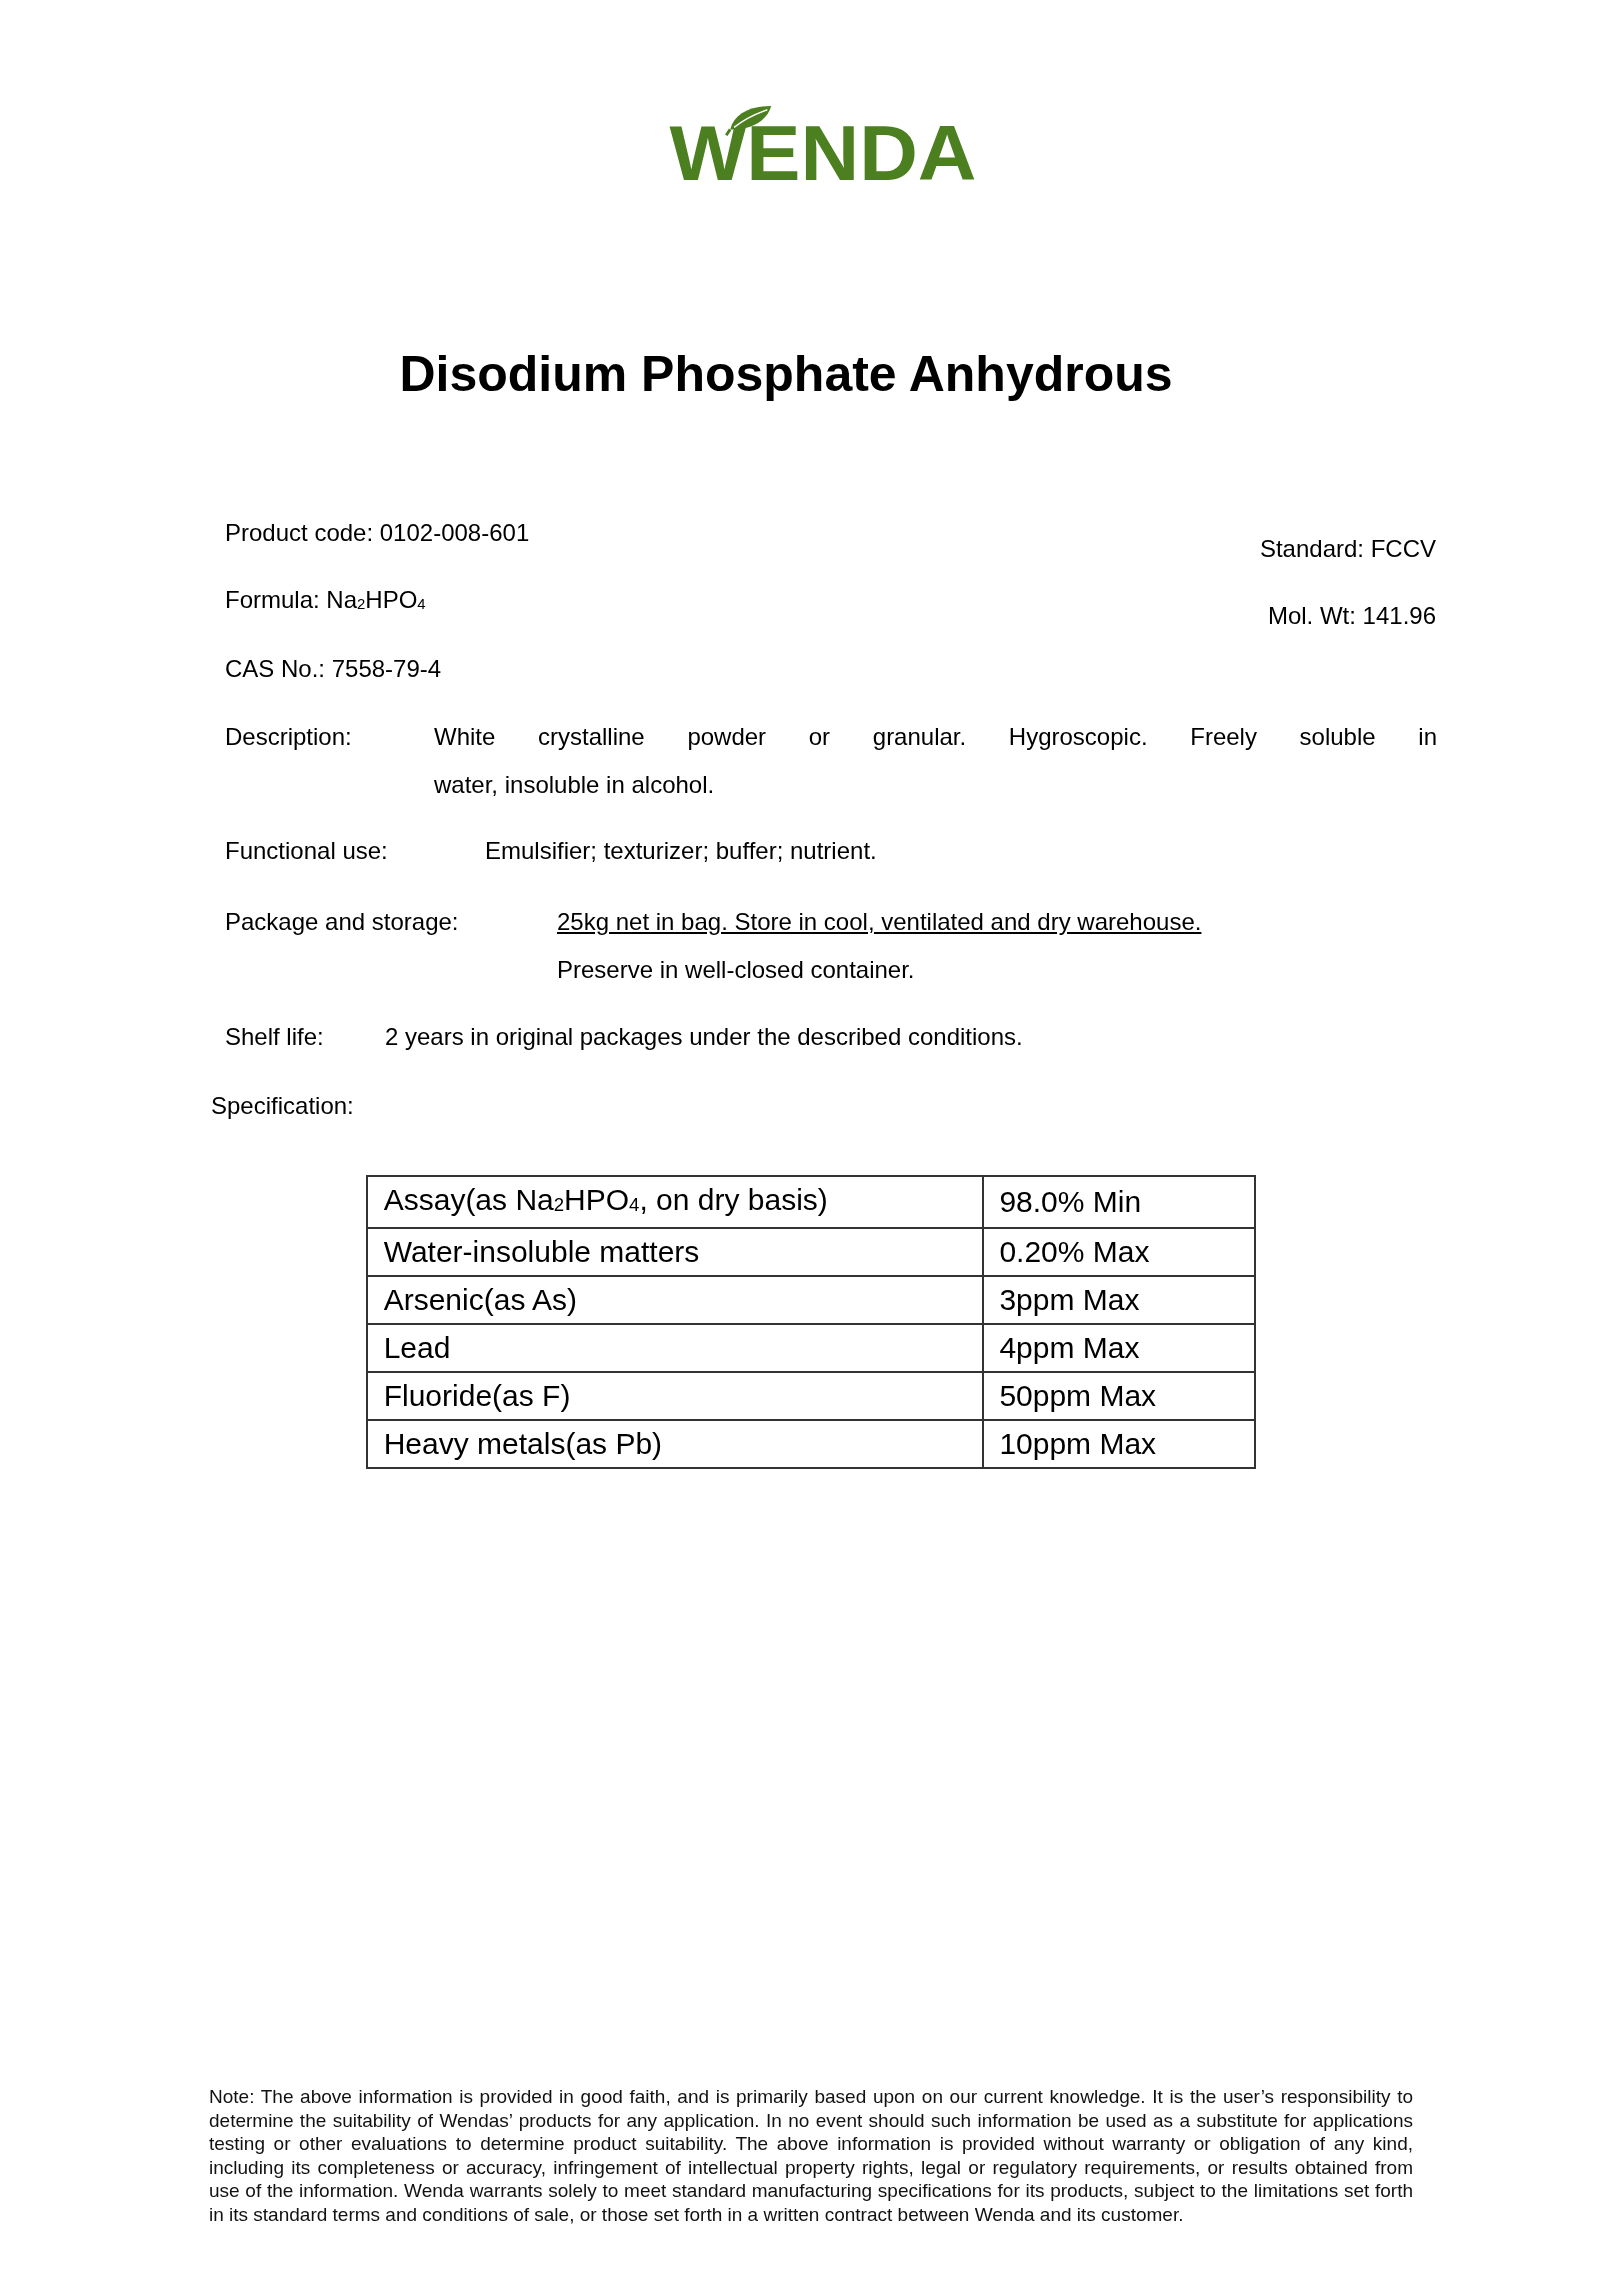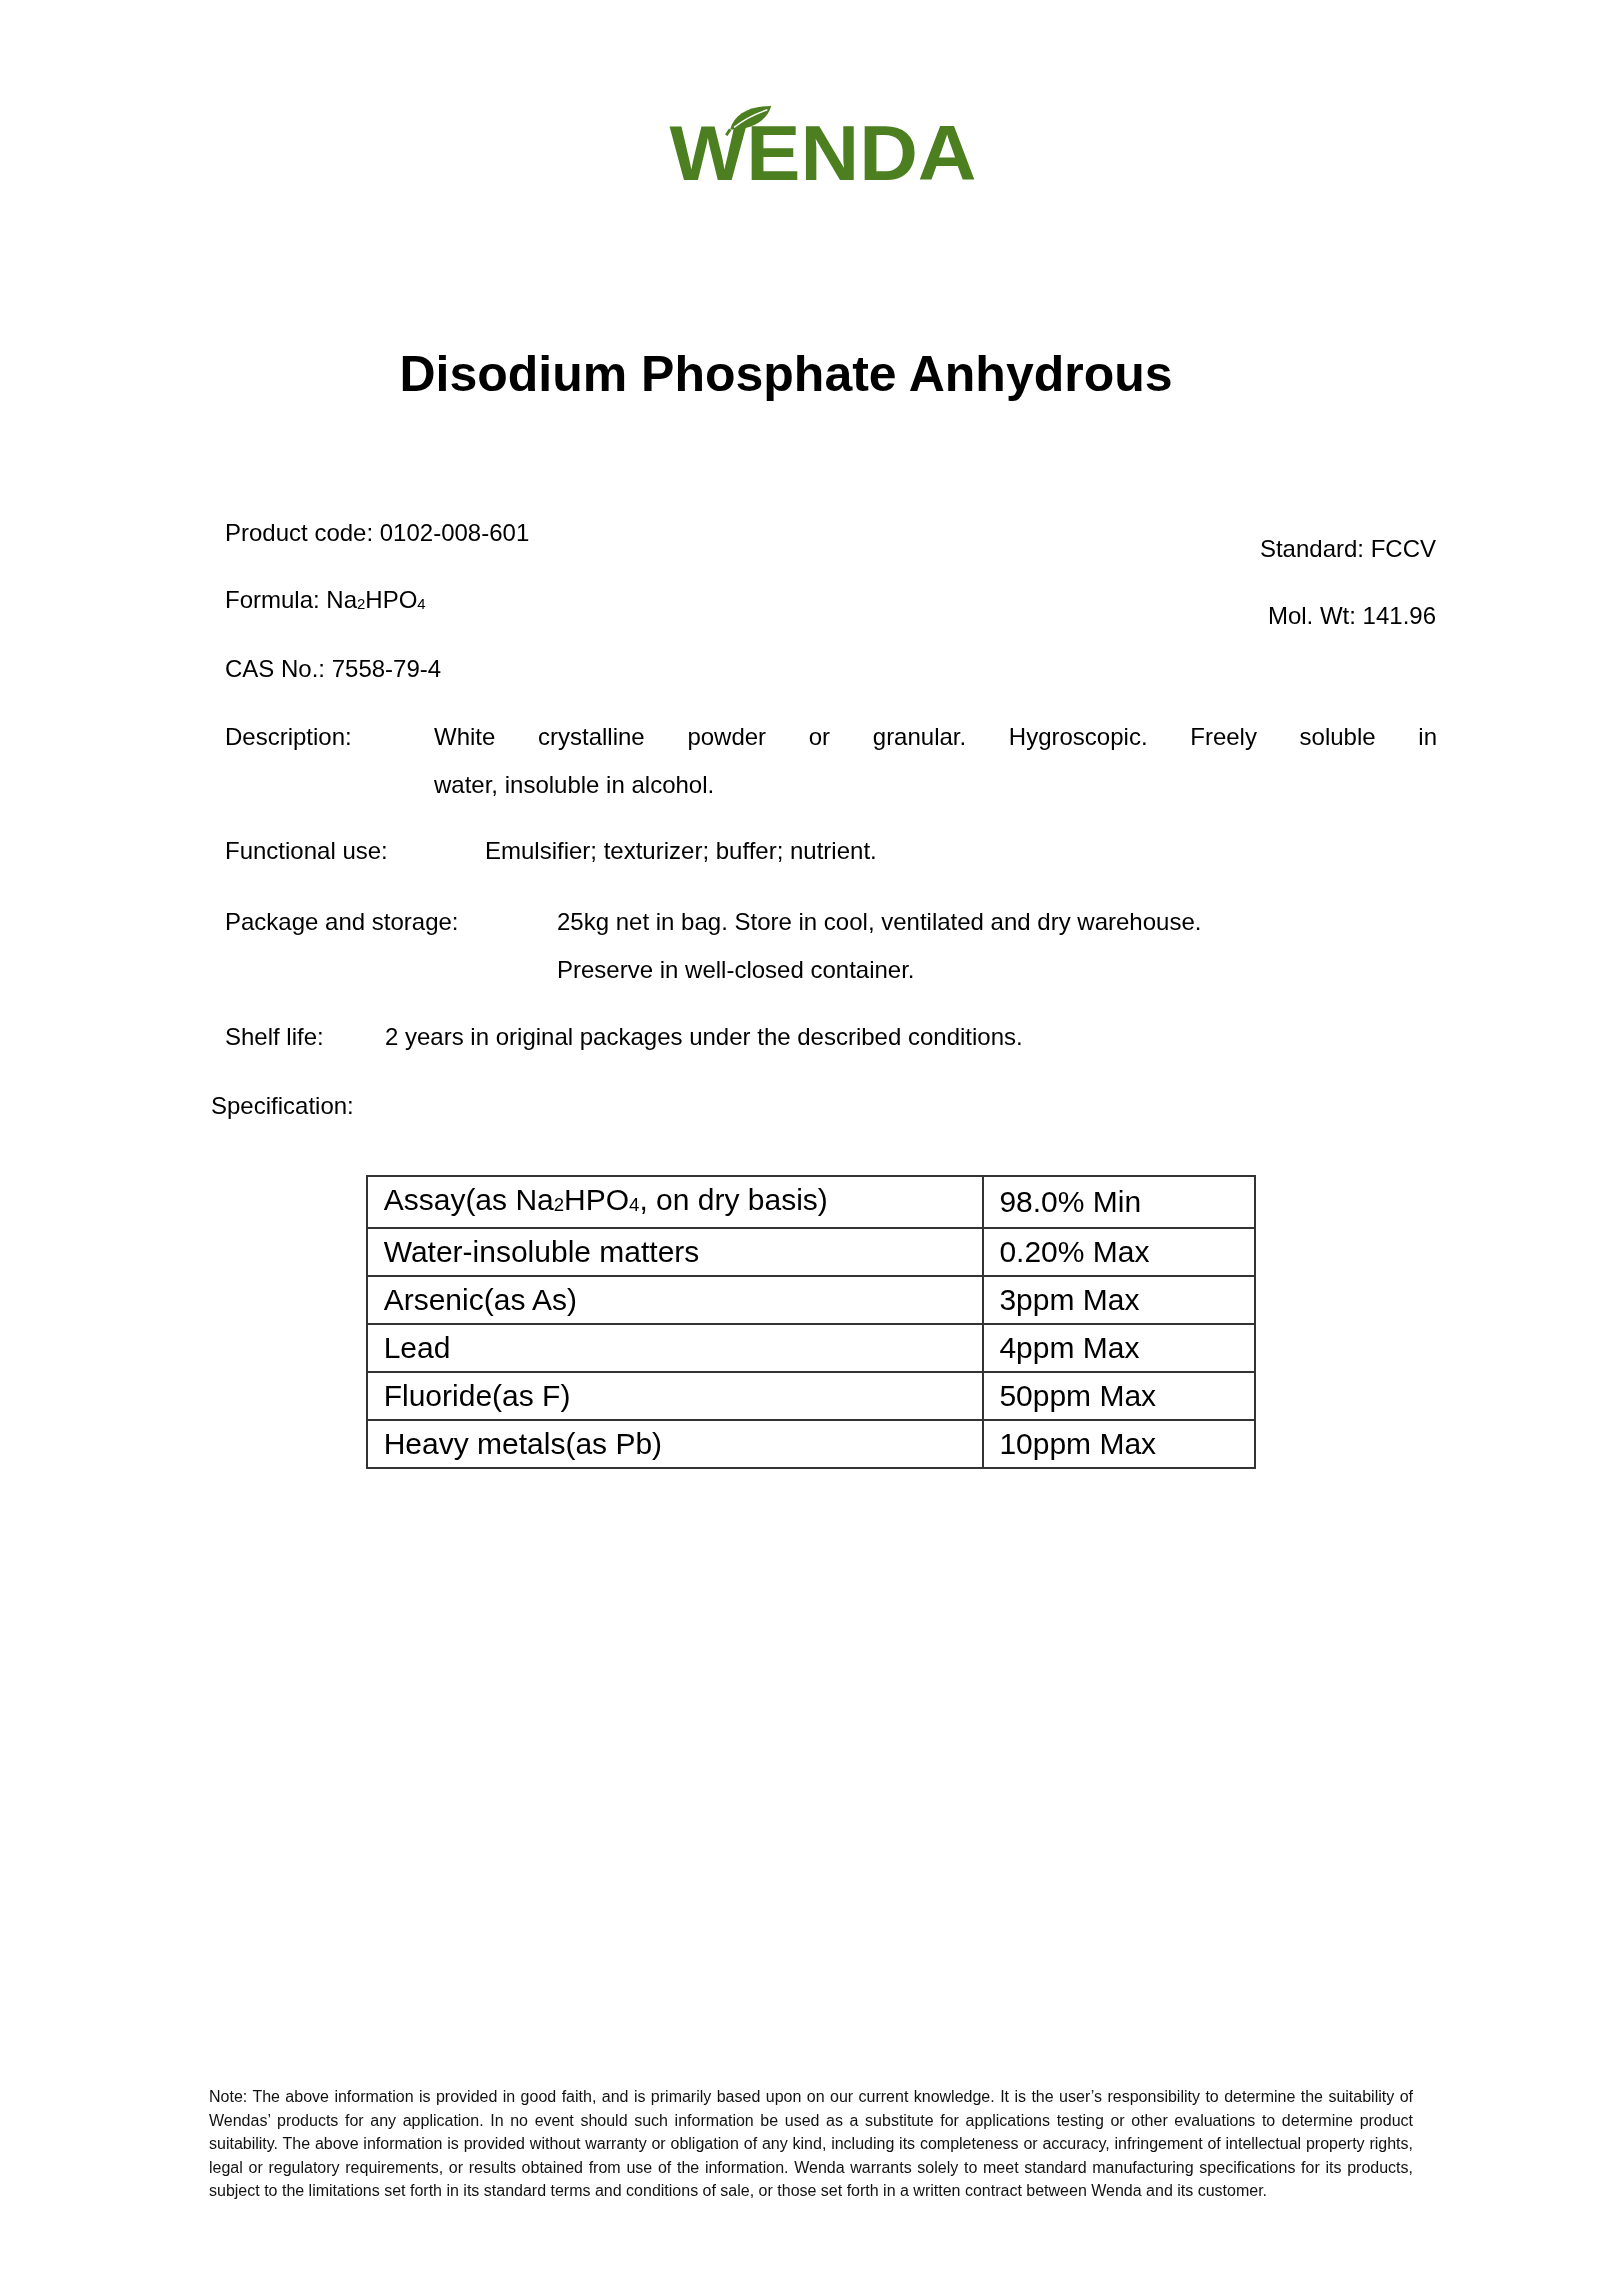--- a/index.html
+++ b/index.html
@@ -17,21 +17,21 @@
 
   .right { text-align: right; margin-top: 16px; }
 
   table.spec { position: absolute; left: 366px; top: 1175px; width: 890px;
                border-collapse: collapse; font-size: 30px; }
   table.spec td { border: 2px solid #333; height: 46px; padding: 0 0 0 15.7px;
                   line-height: 46px; vertical-align: middle; white-space: nowrap; }
   table.spec td.param { width: 598px; }
 
   .note { position: absolute; left: 209px; top: 2085px; width: 1204px;
-          font-size: 16px; line-height: 23.5px; text-align: justify; color: #111; }
+          font-size: 19px; line-height: 23.5px; text-align: justify; color: #111; }
 </style>
 </head>
 <body>
 
 <div class="logo">
   <svg width="314" height="88" viewBox="0 0 320 90">
     <text x="0" y="80" font-family="Liberation Sans, sans-serif" font-weight="bold" font-size="80" fill="#4c7f1f" textLength="314" lengthAdjust="spacingAndGlyphs">WENDA</text>
     <g>
       <path d="M62 28 C 66 12, 82 4, 104 4 C 100 18, 86 28, 64 28 Z" fill="#4c7f1f"></path>
       <path d="M66 26 C 76 18, 88 12, 100 8" stroke="#ffffff" stroke-width="1.6" fill="none"></path>
@@ -66,21 +66,21 @@
 </div>
 
 <div class="line" style="left:225px; top:717px;">Description:</div>
 <div class="line" style="left:434px; top:717px; width:1003px; text-align:justify; text-align-last:justify;">White crystalline powder or granular. Hygroscopic. Freely soluble in</div>
 <div class="line" style="left:434px; top:765px;">water, insoluble in alcohol.</div>
 
 <div class="line" style="left:225px; top:831px;">Functional use:</div>
 <div class="line" style="left:485px; top:831px;">Emulsifier; texturizer; buffer; nutrient.</div>
 
 <div class="line" style="left:225px; top:902px;">Package and storage:</div>
-<div class="line" style="left:557px; top:902px;">25kg net in bag. Store in cool, ventilated and dry warehouse.</div>
+<div class="line" style="left:557px; top:902px;text-decoration:underline;">25kg net in bag. Store in cool, ventilated and dry warehouse.</div>
 <div class="line" style="left:557px; top:950px;">Preserve in well-closed container.</div>
 
 <div class="line" style="left:225px; top:1017px;">Shelf life:</div>
 <div class="line" style="left:385px; top:1017px;">2 years in original packages under the described conditions.</div>
 
 <div class="line" style="left:211px; top:1086px;">Specification:</div>
 
 <table class="spec">
   <tbody>
     <tr>

